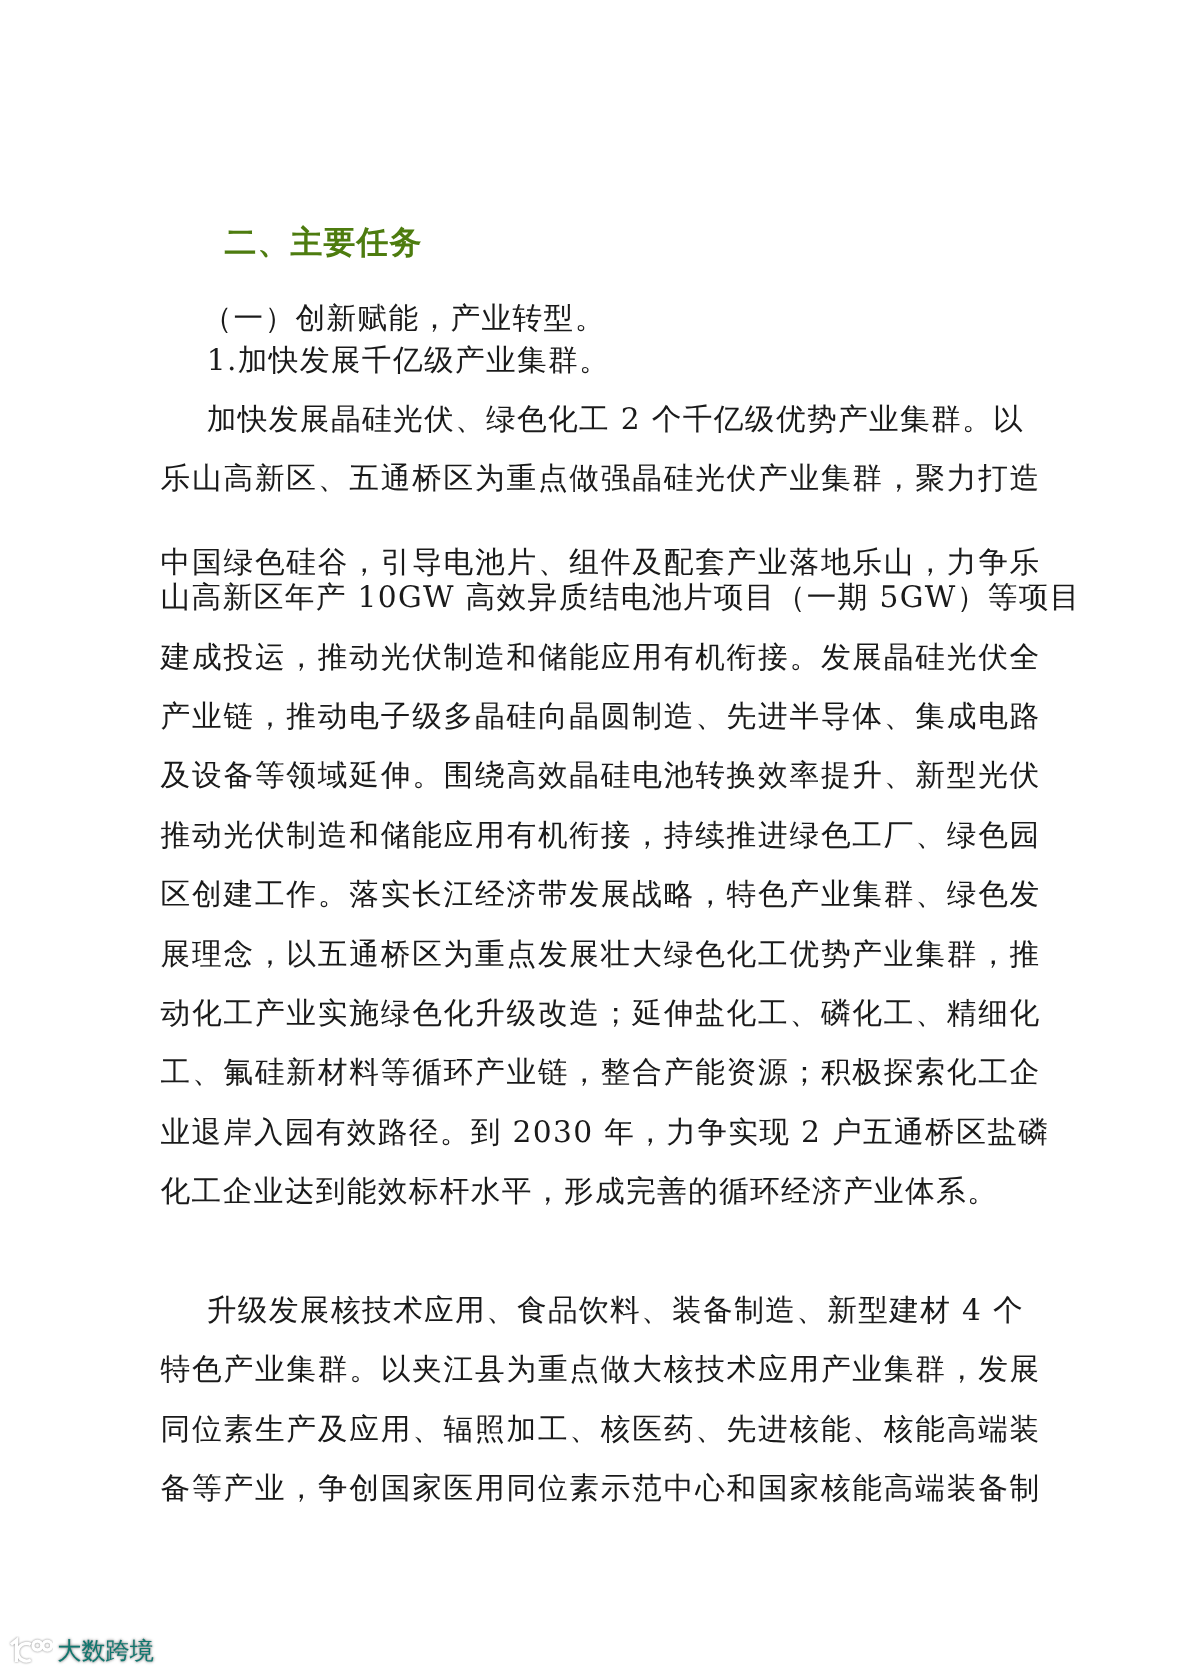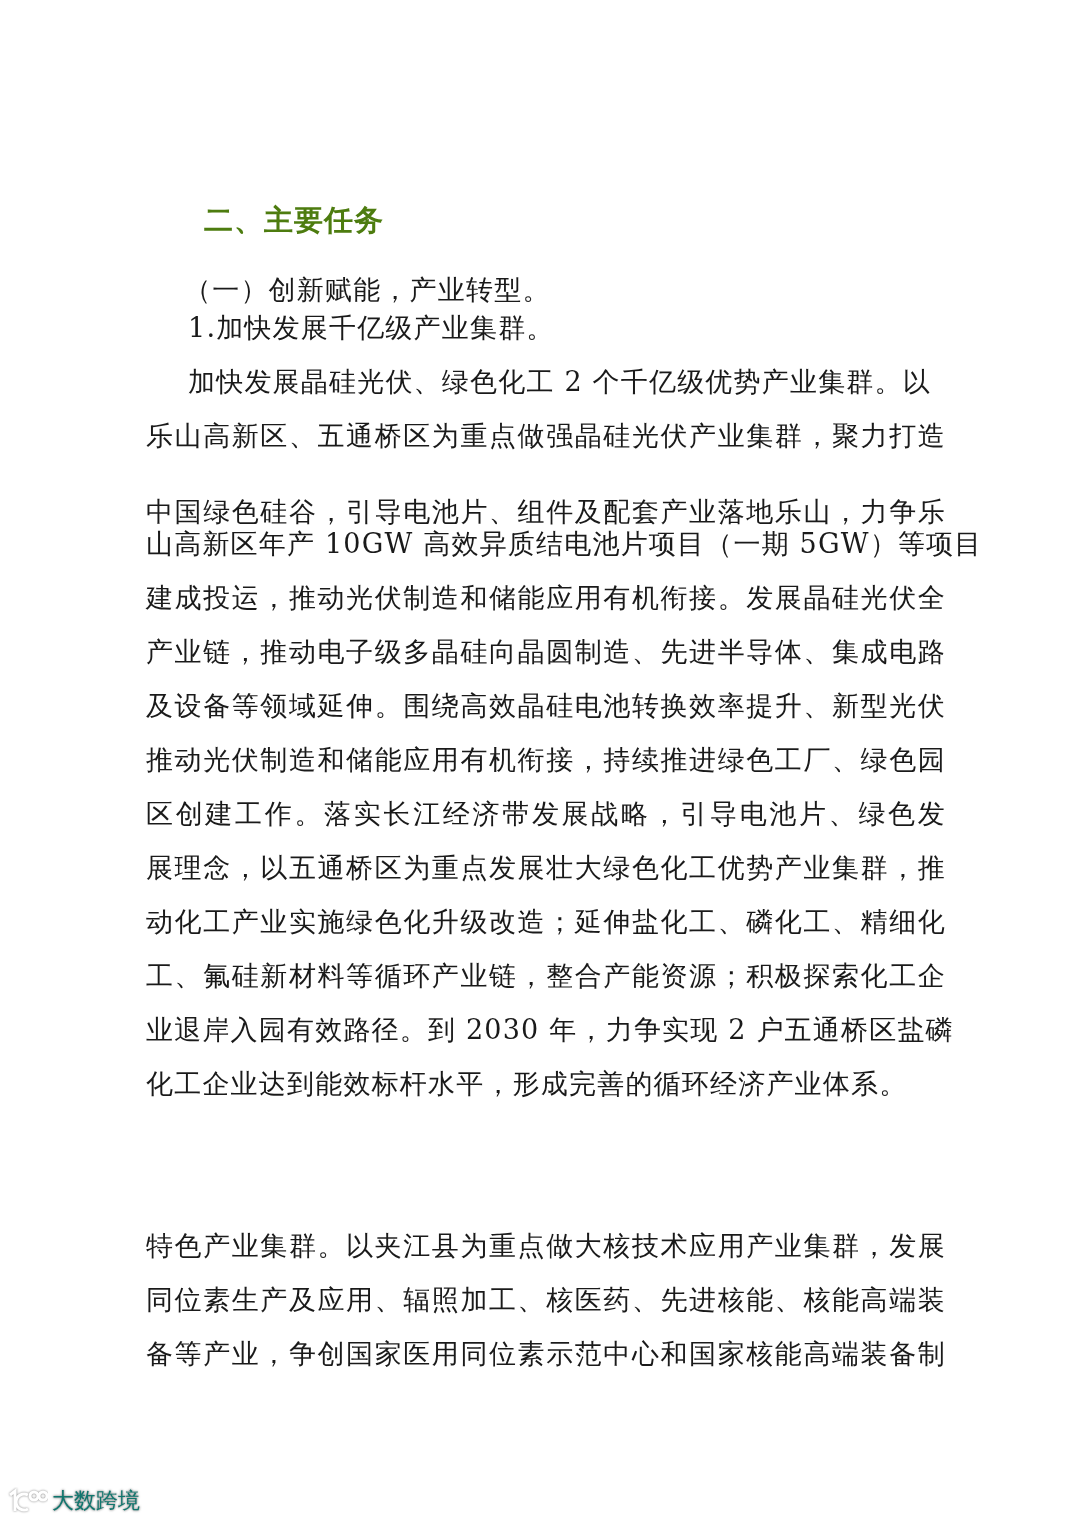--- a/index.html
+++ b/index.html
@@ -44,28 +44,29 @@
   <div class="line indent" style="top:311px;">1.加快发展千亿级产业集群。</div>
 
   <div class="line indent just" style="top:365px;">加快发展晶硅光伏、绿色化工 2 个千亿级优势产业集群。以</div>
   <div class="line just" style="top:419px;">乐山高新区、五通桥区为重点做强晶硅光伏产业集群，聚力打造</div>
   <div class="line just" style="top:495px;">中国绿色硅谷，引导电池片、组件及配套产业落地乐山，力争乐</div>
   <div class="line just" style="top:527px;">山高新区年产 10GW 高效异质结电池片项目（一期 5GW）等项目</div>
   <div class="line just" style="top:581px;">建成投运，推动光伏制造和储能应用有机衔接。发展晶硅光伏全</div>
   <div class="line just" style="top:635px;">产业链，推动电子级多晶硅向晶圆制造、先进半导体、集成电路</div>
   <div class="line just" style="top:689px;">及设备等领域延伸。围绕高效晶硅电池转换效率提升、新型光伏</div>
   <div class="line just" style="top:743px;">推动光伏制造和储能应用有机衔接，持续推进绿色工厂、绿色园</div>
-  <div class="line just" style="top:797px;">区创建工作。落实长江经济带发展战略，引导电池片、绿色发</div>
+  <div class="line just" style="top:797px;">区创建工作。落实长江经济带发展战略，特色产业集群、绿色发</div>
   <div class="line just" style="top:851px;">展理念，以五通桥区为重点发展壮大绿色化工优势产业集群，推</div>
   <div class="line just" style="top:905px;">动化工产业实施绿色化升级改造；延伸盐化工、磷化工、精细化</div>
   <div class="line just" style="top:959px;">工、氟硅新材料等循环产业链，整合产能资源；积极探索化工企</div>
   <div class="line just" style="top:1013px;">业退岸入园有效路径。到 2030 年，力争实现 2 户五通桥区盐磷</div>
   <div class="line" style="top:1067px;">化工企业达到能效标杆水平，形成完善的循环经济产业体系。</div>
 
 
+  <div class="line indent just" style="top:1175px;">升级发展核技术应用、食品饮料、装备制造、新型建材 4 个</div>
   <div class="line just" style="top:1229px;">特色产业集群。以夹江县为重点做大核技术应用产业集群，发展</div>
   <div class="line just" style="top:1283px;">同位素生产及应用、辐照加工、核医药、先进核能、核能高端装</div>
   <div class="line just" style="top:1337px;">备等产业，争创国家医用同位素示范中心和国家核能高端装备制</div>
 
   <div class="watermark">
     <span class="wm-logo">
       <svg width="42" height="28" viewBox="0 0 42 28">
         <g fill="none" stroke="#ffffff" stroke-width="3" style="filter:drop-shadow(0 0 1px #888)">
           <path d="M4 8 L9 4 L9 24"></path>
           <path d="M22 8 A8 8 0 1 0 22 22"></path>

